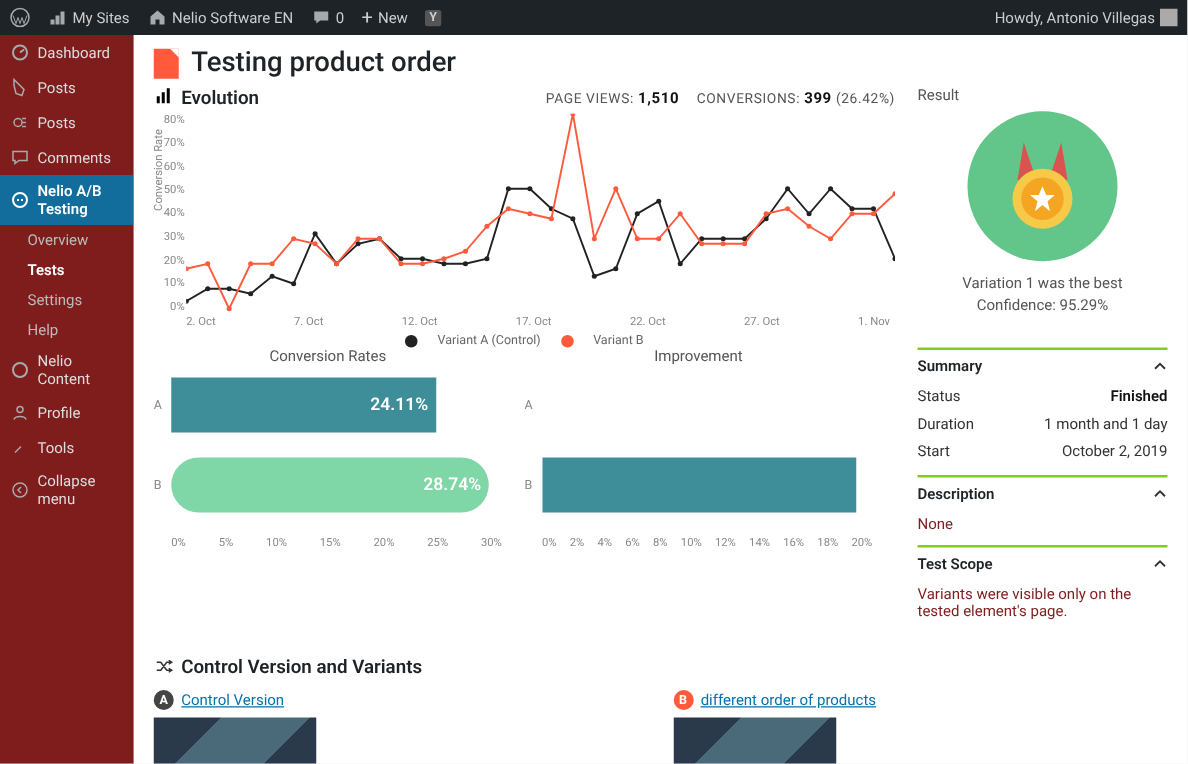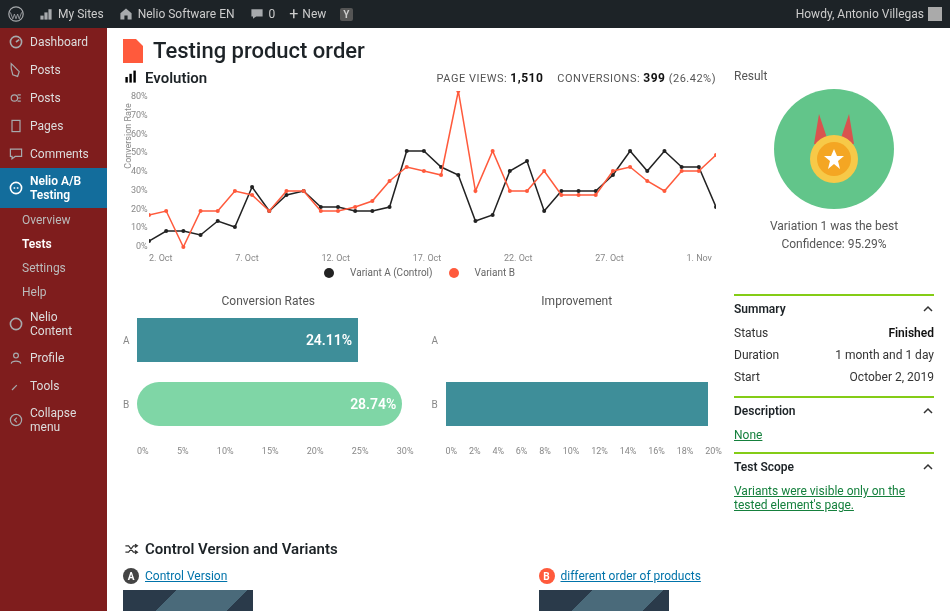--- a/index.html
+++ b/index.html
@@ -36,37 +36,37 @@
   .yaxis { position:absolute; left:-18px; top:0; height:100%; display:flex; flex-direction:column; justify-content:space-between; font-size:9px; color:#888; align-items:flex-end; }
   .xaxis { display:flex; justify-content:space-between; font-size:9px; color:#888; margin-left:26px; padding-right:4px;}
   .vlabel { position:absolute; left:-28px; top:40px; transform:rotate(-90deg); font-size:9px; color:#888; }
   .legend { display:flex; gap:16px; justify-content:center; font-size:10px; color:#666; margin-top:4px; align-items:center;}
   .dot { width:10px; height:10px; border-radius:50%; display:inline-block; }
 
   .result { width:200px; text-align:center; font-size:12px; }
   .result-label { color:#555; text-align:left; margin-bottom:6px;}
   .medal-wrap { width:120px; height:120px; border-radius:50%; background:#62c58a; margin:0 auto 10px; display:flex; align-items:center; justify-content:center; }
 
-  .row2 { display:flex; gap:12px; margin-top:16px;}
+  .row2 { display:flex; gap:36px; }
   .bars { flex:1; }
   .bars-area { display:flex; gap:18px;}
   .barbox { flex:1; }
   .bar-title { text-align:center; font-size:12px; color:#555; margin-bottom:10px;}
   .bar-row { display:flex; align-items:center; margin-bottom:20px; height:44px;}
   .bar-cat { width:14px; font-size:10px; color:#888;}
   .bar-track { flex:1; position:relative; height:44px;}
   .bar-fill { position:absolute; left:0; top:0; height:100%; background:#3e8e99; color:#fff; font-size:14px; font-weight:600; display:flex; align-items:center; justify-content:flex-end; padding-right:6px;}
   .bar-fill.green { background:#7fd6a6;border-radius:22px; }
   .bar-xaxis { display:flex; justify-content:space-between; font-size:9px; color:#888; padding-left:14px;}
 
   .side-panel { width:200px; font-size:12px; }
   .sp-head { display:flex; justify-content:space-between; font-weight:600; padding:6px 0; border-top:2px solid #84cc16; cursor:pointer;align-items:center;}
   .sp-row { display:flex; justify-content:space-between; padding:4px 0; color:#333;}
   .sp-val { font-weight:600; color:#111;}
-  .sp-text { padding:4px 0 10px; color:#15803d;text-decoration:underline;}
+  .sp-text { padding:4px 0 10px; color:#7f1d1d;}
 
   .variants { margin-top:18px;}
   .sec-title { display:flex; align-items:center; gap:6px; font-size:15px; font-weight:600; margin-bottom:10px;}
   .var-grid { display:flex; gap:20px;}
   .var-card { flex:1; }
   .var-head { display:flex; align-items:center; gap:6px; font-size:12px; margin-bottom:6px;}
   .badge { width:16px; height:16px; border-radius:50%; background:#444; color:#fff; font-size:10px; font-weight:700; display:inline-flex; align-items:center; justify-content:center;}
   .badge.b { background:#ff5a3c; }
   .var-link { color:#0073aa; text-decoration:underline;}
   .var-body { display:flex; gap:10px;}
@@ -142,28 +142,20 @@
         <span>Posts</span>
       </div>
     <div class="menu-item">
         <span class="m-icon">
           <svg viewBox="0 0 20 20" width="16" height="16" fill="#a7aaad">
             <circle cx="8" cy="10" r="4" fill="none" stroke="#a7aaad" stroke-width="1.5"></circle>
             <path d="M12 6h4M12 10h4M12 14h4" stroke="#a7aaad" stroke-width="1.5"></path>
           </svg>
         </span>
         <span>Posts</span>
-      </div>
-    <div class="menu-item">
-        <span class="m-icon">
-          <svg viewBox="0 0 20 20" width="16" height="16" fill="#a7aaad">
-            <rect x="5" y="3" width="10" height="14" fill="none" stroke="#a7aaad" stroke-width="1.5"></rect>
-          </svg>
-        </span>
-        <span>Pages</span>
       </div>
     <div class="menu-item">
         <span class="m-icon">
           <svg viewBox="0 0 20 20" width="16" height="16" fill="#a7aaad">
             <path d="M3 4h14v9H9l-4 3v-3H3z" fill="none" stroke="#a7aaad" stroke-width="1.5"></path>
           </svg>
         </span>
         <span>Comments</span>
       </div>
     <div class="menu-item active">

